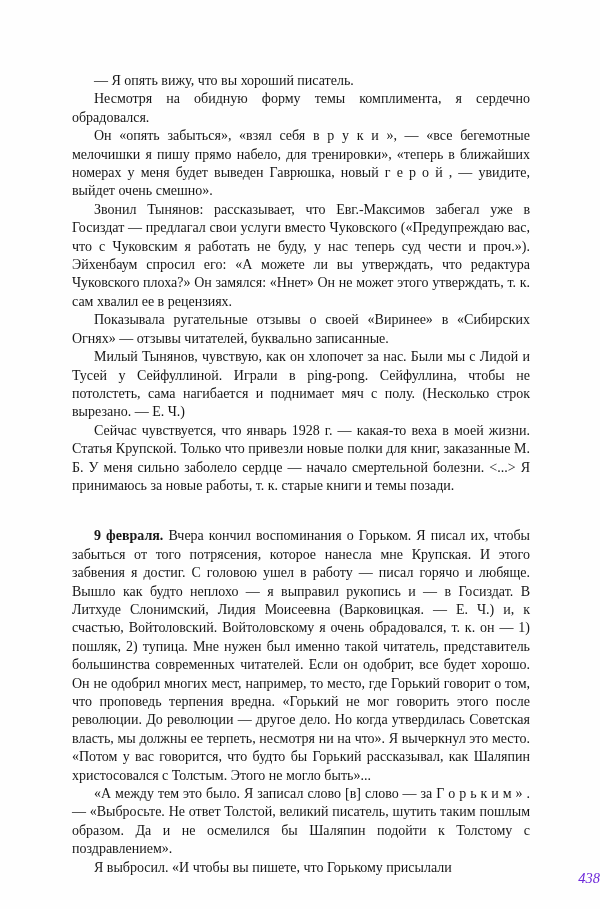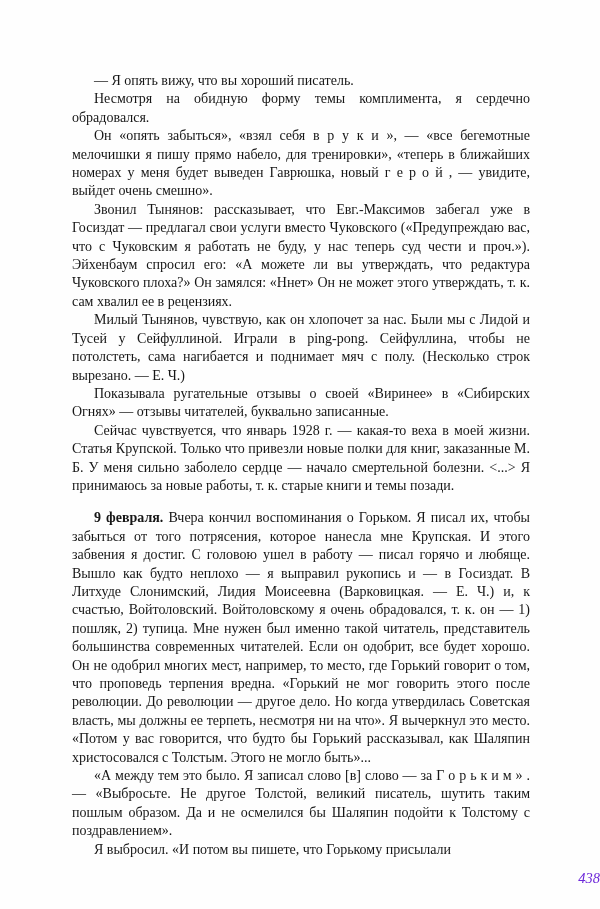--- a/index.html
+++ b/index.html
@@ -29,21 +29,21 @@
     line-height: 18.4px;
     text-align: justify;
     hyphens: auto;
     -webkit-hyphens: auto;
   }
   p.para {
     margin: 0;
     text-indent: 22px;
   }
   p.para.section-gap {
-    margin-top: 14px;
+    margin-top: 32px;
     font-family: Liberation Serif, serif;
   }
   .lead {
     font-weight: bold;
   }
   .page-number {
     position: absolute;
     left: 0;
     right: 0;
     bottom: 22px;
@@ -55,21 +55,21 @@
 </style>
 </head>
 <body>
 
 <div class="page">
   <div class="text-block">
     <p class="para"><span>— Я опять вижу, что вы хороший писатель.</span></p>
     <p class="para"><span>Несмотря на обидную форму темы комплимента, я сердечно обрадовался.</span></p>
     <p class="para"><span>Он «опять забыться», «взял себя в р у к и », — «все бегемотные мелочишки я пишу прямо набело, для тренировки», «теперь в ближайших номерах у меня будет выведен Гаврюшка, новый г е р о й , — увидите, выйдет очень смешно».</span></p>
     <p class="para"><span>Звонил Тынянов: рассказывает, что Евг.-Максимов забегал уже в Госиздат — предлагал свои услуги вместо Чуковского («Предупреждаю вас, что с Чуковским я работать не буду, у нас теперь суд чести и проч.»). Эйхенбаум спросил его: «А можете ли вы утверждать, что редактура Чуковского плоха?» Он замялся: «Ннет» Он не может этого утверждать, т. к. сам хвалил ее в рецензиях.</span></p>
+    <p class="para"><span>Показывала ругательные отзывы о своей «Виринее» в «Сибирских Огнях» — отзывы читателей, буквально записанные.</span></p>
     <p class="para"><span>Милый Тынянов, чувствую, как он хлопочет за нас. Были мы с Лидой и Тусей у Сейфуллиной. Играли в ping-pong. Сейфуллина, чтобы не потолстеть, сама нагибается и поднимает мяч с полу. (Несколько строк вырезано. — Е. Ч.)</span></p>
-    <p class="para"><span>Показывала ругательные отзывы о своей «Виринее» в «Сибирских Огнях» — отзывы читателей, буквально записанные.</span></p>
     <p class="para"><span>Сейчас чувствуется, что январь 1928 г.  — какая-то веха в моей жизни. Статья Крупской. Только что привезли новые полки для книг, заказанные М. Б. У меня сильно заболело сердце — начало смертельной болезни. &lt;...&gt; Я принимаюсь за новые работы, т. к. старые книги и темы позади.</span></p>
     <p class="para section-gap"><b class="lead">9 февраля. </b><span>Вчера кончил воспоминания о Горьком. Я писал их, чтобы забыться от того потрясения, которое нанесла мне Крупская. И этого забвения я достиг. С головою ушел в работу — писал горячо и любяще. Вышло как будто неплохо — я выправил рукопись и — в Госиздат. В Литхуде Слонимский, Лидия Моисеевна (Варковицкая. — Е. Ч.) и, к счастью, Войтоловский. Войтоловскому я очень обрадовался, т. к. он — 1) пошляк, 2) тупица. Мне нужен был именно такой читатель, представитель большинства современных читателей. Если он одобрит, все будет хорошо. Он не одобрил многих мест, например, то место, где Горький говорит о том, что проповедь терпения вредна. «Горький не мог говорить этого после революции. До революции — другое дело. Но когда утвердилась Советская власть, мы должны ее терпеть, несмотря ни на что». Я вычеркнул это место. «Потом у вас говорится, что будто бы Горький рассказывал, как Шаляпин христосовался с Толстым. Этого не могло быть»...</span></p>
-    <p class="para"><span>«А между тем это было. Я записал слово [в] слово — за Г о р ь к и м » . — «Выбросьте. Не другое Толстой, великий писатель, шутить таким пошлым образом. Да и не осмелился бы Шаляпин подойти к Толстому с поздравлением».</span></p>
-    <p class="para"><span>Я выбросил. «И потом вы пишете, что Горькому присылали</span></p>
+    <p class="para"><span>«А между тем это было. Я записал слово [в] слово — за Г о р ь к и м » . — «Выбросьте. Не ответ Толстой, великий писатель, шутить таким пошлым образом. Да и не осмелился бы Шаляпин подойти к Толстому с поздравлением».</span></p>
+    <p class="para"><span>Я выбросил. «И чтобы вы пишете, что Горькому присылали</span></p>
   </div>
   <div class="page-number">438</div>
 </div>
 
 </body></html>

